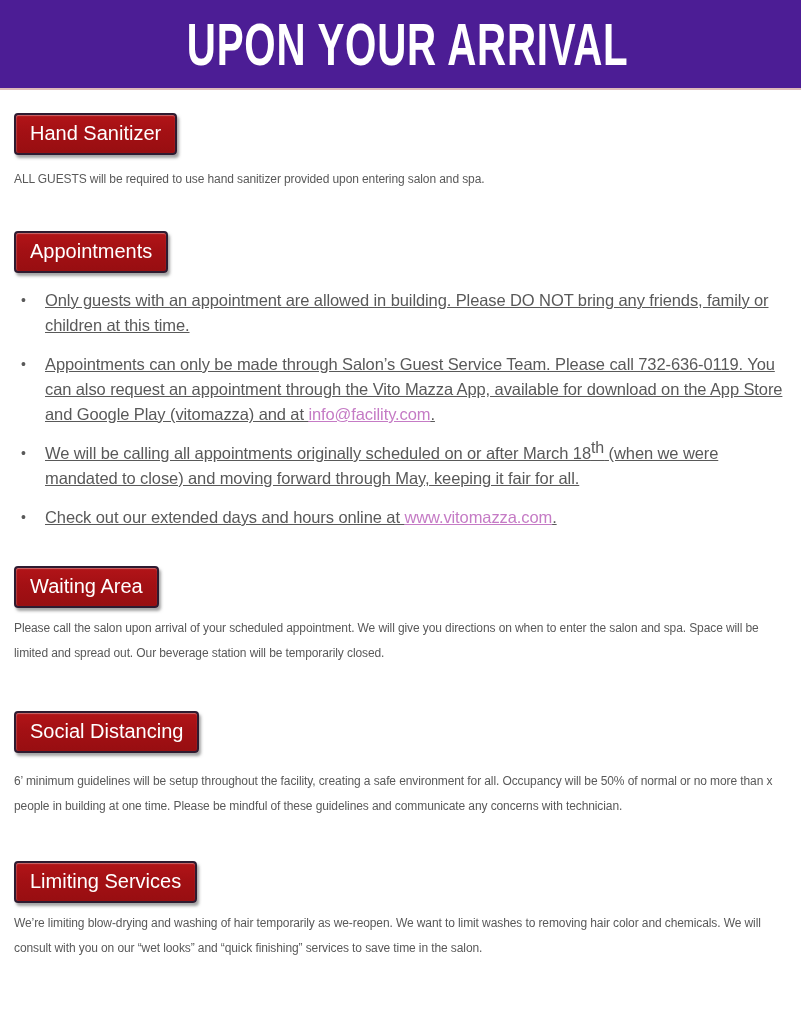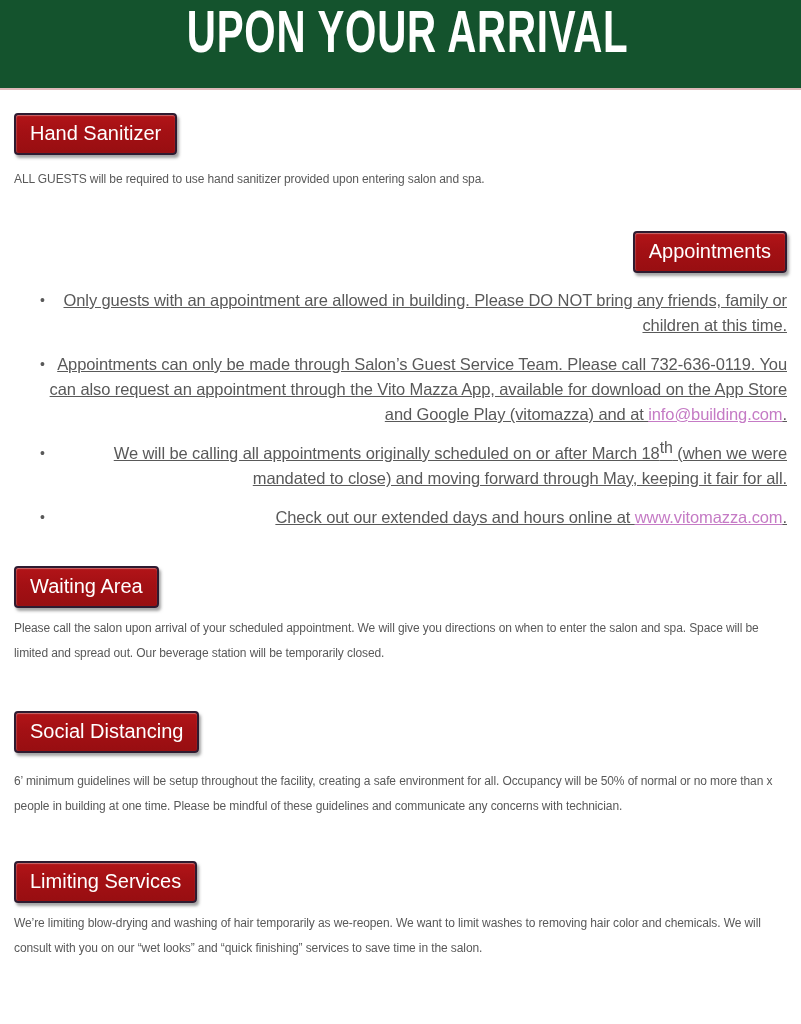--- a/index.html
+++ b/index.html
@@ -7,43 +7,44 @@
     padding: 0;
     width: 801px;
     height: 1024px;
     overflow: hidden;
     background: #ffffff;
     font-family: "Liberation Sans", sans-serif;
   }
   
   .banner {
     height: 88px;
-    background: #14532d;
+    background: #4c1d95;
     display: flex;
+    align-items: center;
     justify-content: center;
     border-bottom: 2px solid #ddb9b9;
     padding-left: 15px;
   }
   .banner-title {
     color: #ffffff;
     font-size: 56px;
     font-weight: 800;
     letter-spacing: 1px;
     white-space: nowrap;
     transform: scale(0.72, 1.05);
     transform-origin: center;
   }
   
   .content {
     padding: 0 14px 7px 14px;
     color: #595959;
   }
   .sec { margin: 0; }
   .s1 { margin-top: 23px; }
-  .s2 { margin-top: 39px; text-align: right; }
+  .s2 { margin-top: 39px; }
   .s3 { margin-top: 36px; }
   .s4 { margin-top: 45px; }
   .s5 { margin-top: 42px; }
 
   
   .badge {
     display: inline-block;
     background: linear-gradient(180deg, #b21418 0%, #a31014 45%, #980e11 100%);
     border: 2px solid #2e1b30;
     border-radius: 4px;
@@ -114,21 +115,21 @@
     <div class="badge">Appointments</div>
     <div class="bullets">
 
       <div class="bullet-row">
         <span class="dot">•</span>
         <p class="bullet-text"><span>Only guests with an appointment are allowed in building. Please DO NOT bring any friends, family or children at this time.</span></p>
       </div>
 
       <div class="bullet-row">
         <span class="dot">•</span>
-        <p class="bullet-text"><span>Appointments can only be made through Salon’s Guest Service Team. Please call 732-636-0119. You can also request an appointment through the Vito Mazza App, available for download on the App Store and Google Play (vitomazza) and at </span><a class="link">info@building.com</a><span>.</span></p>
+        <p class="bullet-text"><span>Appointments can only be made through Salon’s Guest Service Team. Please call 732-636-0119. You can also request an appointment through the Vito Mazza App, available for download on the App Store and Google Play (vitomazza) and at </span><a class="link">info@facility.com</a><span>.</span></p>
       </div>
 
       <div class="bullet-row">
         <span class="dot">•</span>
         <p class="bullet-text"><span>We will be calling all appointments originally scheduled on or after March 18</span><sup>th</sup><span> (when we were mandated to close) and moving forward through May, keeping it fair for all.</span></p>
       </div>
 
       <div class="bullet-row">
         <span class="dot">•</span>
         <p class="bullet-text"><span>Check out our extended days and hours online at </span><a class="link">www.vitomazza.com</a><span>.</span></p>

